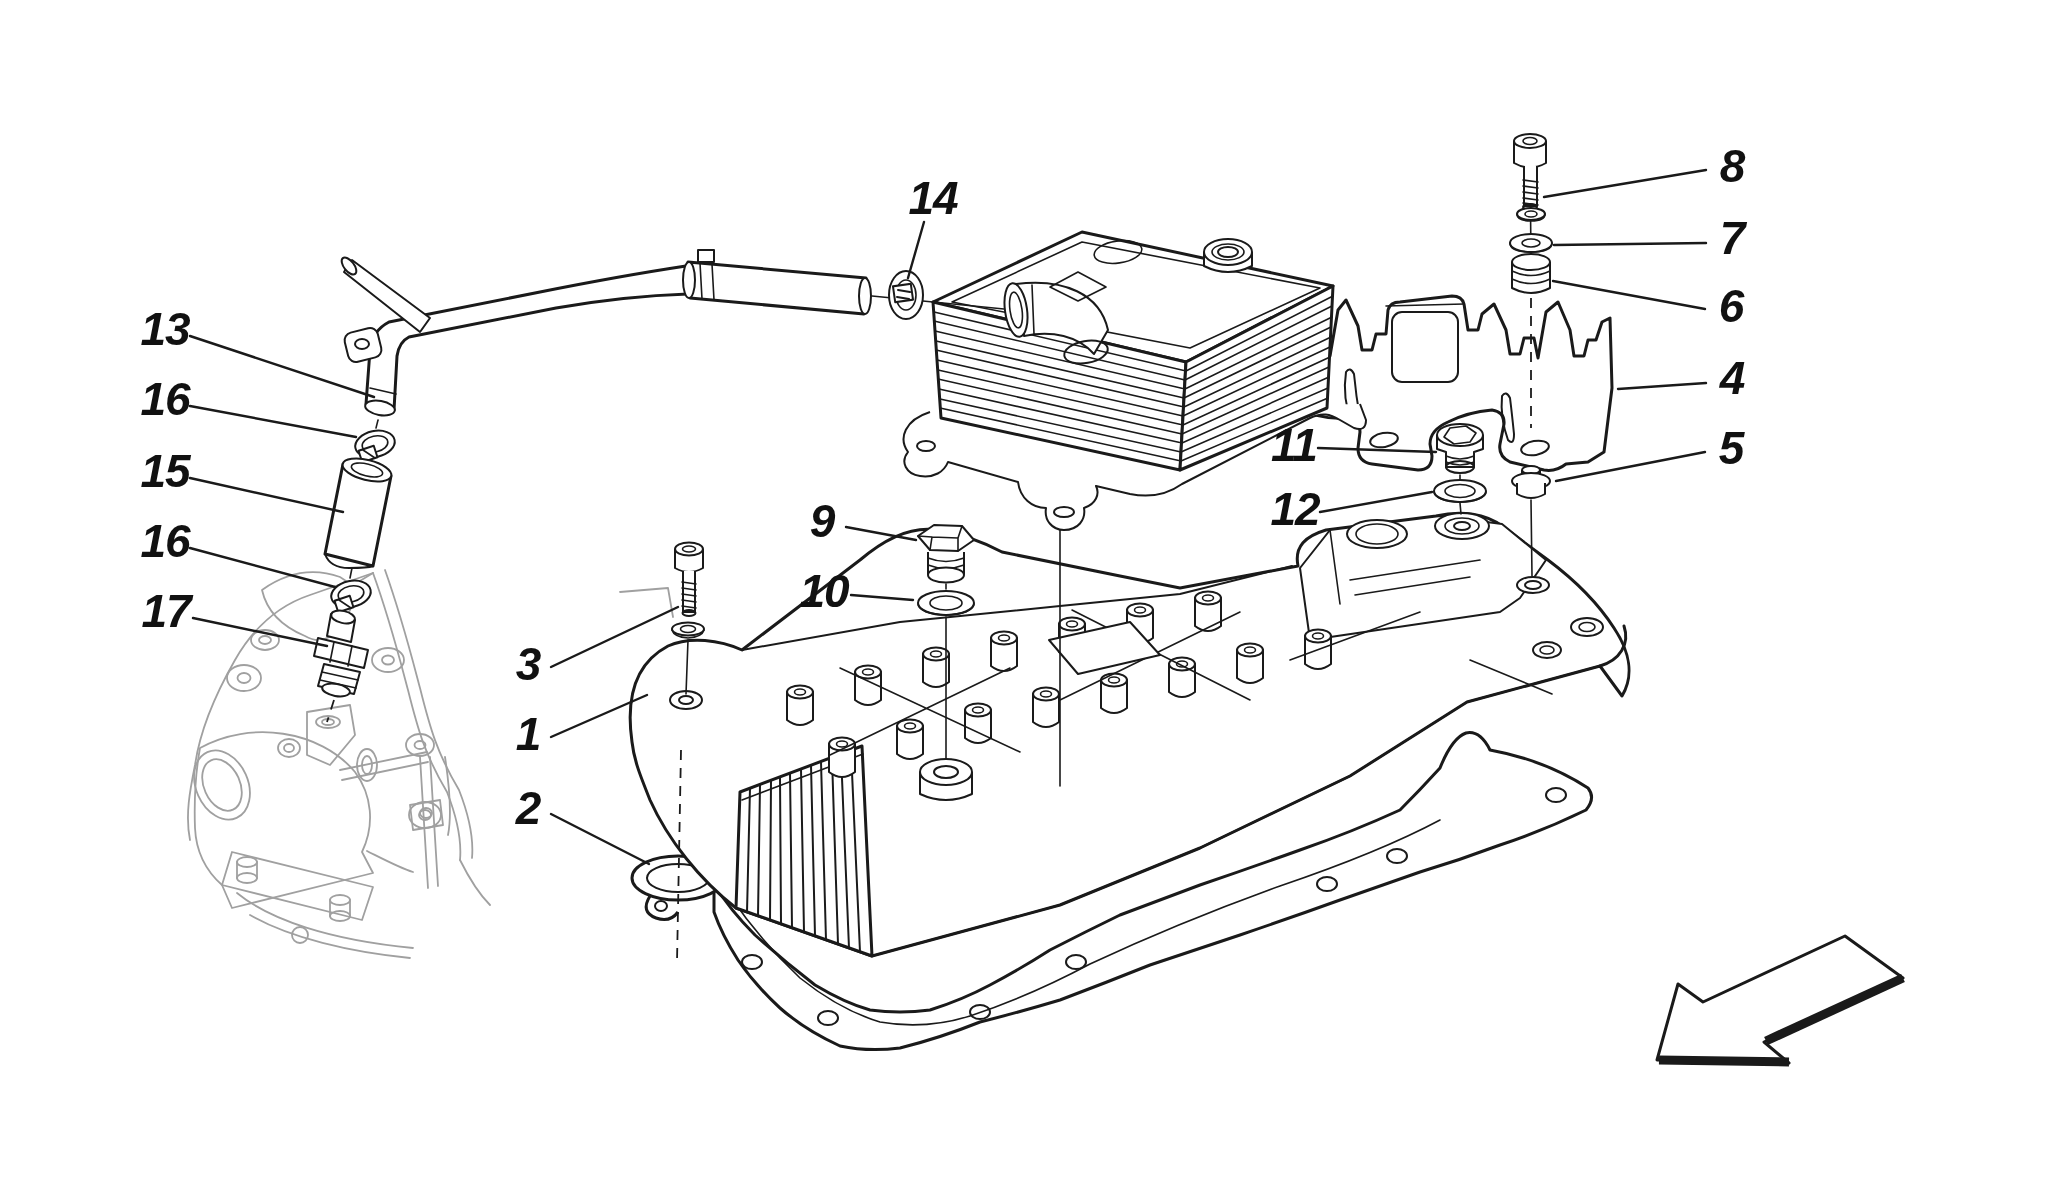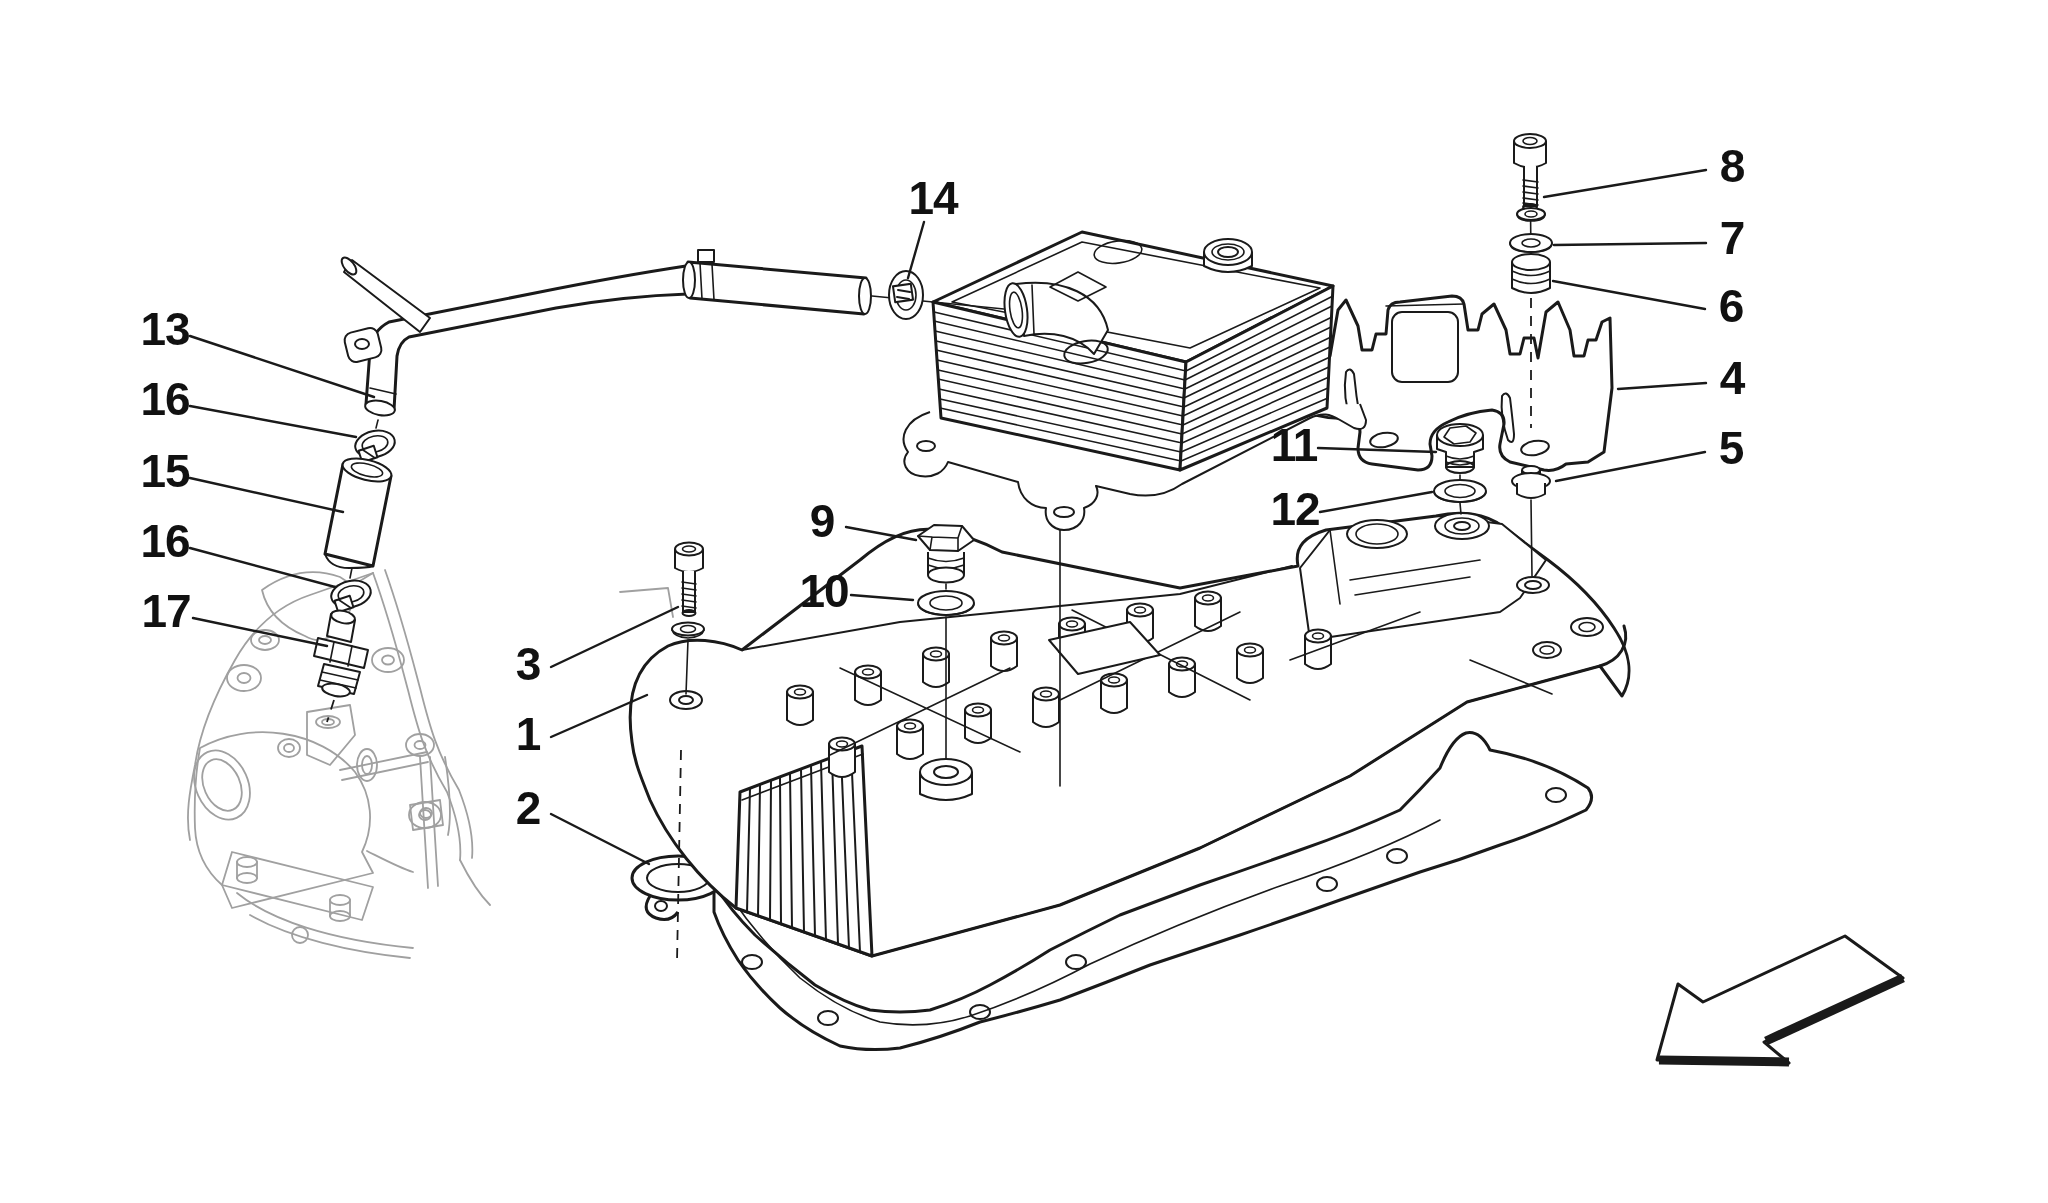--- a/index.html
+++ b/index.html
@@ -1,17 +1,17 @@
 <!DOCTYPE html>
 <html style="--bg: #ffffff; --line: #1a1a1a; --sketch: #a0a0a0; --label: #111111;"><head>
 <meta charset="utf-8">
 <style>
   :root { --bg:#ffffff; --line:#1a1a1a; --sketch:#a0a0a0; --label:#111111; }
   html,body { margin:0; padding:0; background:var(--bg); }
-  .stage { width:2048px; height:1203px; position:relative; background:var(--bg); }
+  .stage { width:2048px; height:1203px; position:relative; background:var(--bg);font-style:italic; }
   svg { display:block; }
   .ln   { fill:none; stroke:var(--line); stroke-width:3;   stroke-linecap:round; stroke-linejoin:round; }
   .ln2  { fill:none; stroke:var(--line); stroke-width:2;   stroke-linecap:round; stroke-linejoin:round; }
   .thin { fill:none; stroke:var(--line); stroke-width:1.6; stroke-linecap:round; stroke-linejoin:round; }
   .wf   { fill:#ffffff; stroke:var(--line); stroke-width:3; stroke-linejoin:round; }
   .wf2  { fill:#ffffff; stroke:var(--line); stroke-width:2; stroke-linejoin:round; }
   .dash { fill:none; stroke:var(--line); stroke-width:1.8; stroke-dasharray:10 8; }
   .lead { fill:none; stroke:var(--line); stroke-width:2.4; stroke-linecap:round; }
   .sk   { fill:none; stroke:var(--sketch); stroke-width:1.8; stroke-linecap:round; stroke-linejoin:round; }
   .lbl  { font-family:"Liberation Sans","DejaVu Sans",sans-serif; font-weight:bold; font-size:46px;

